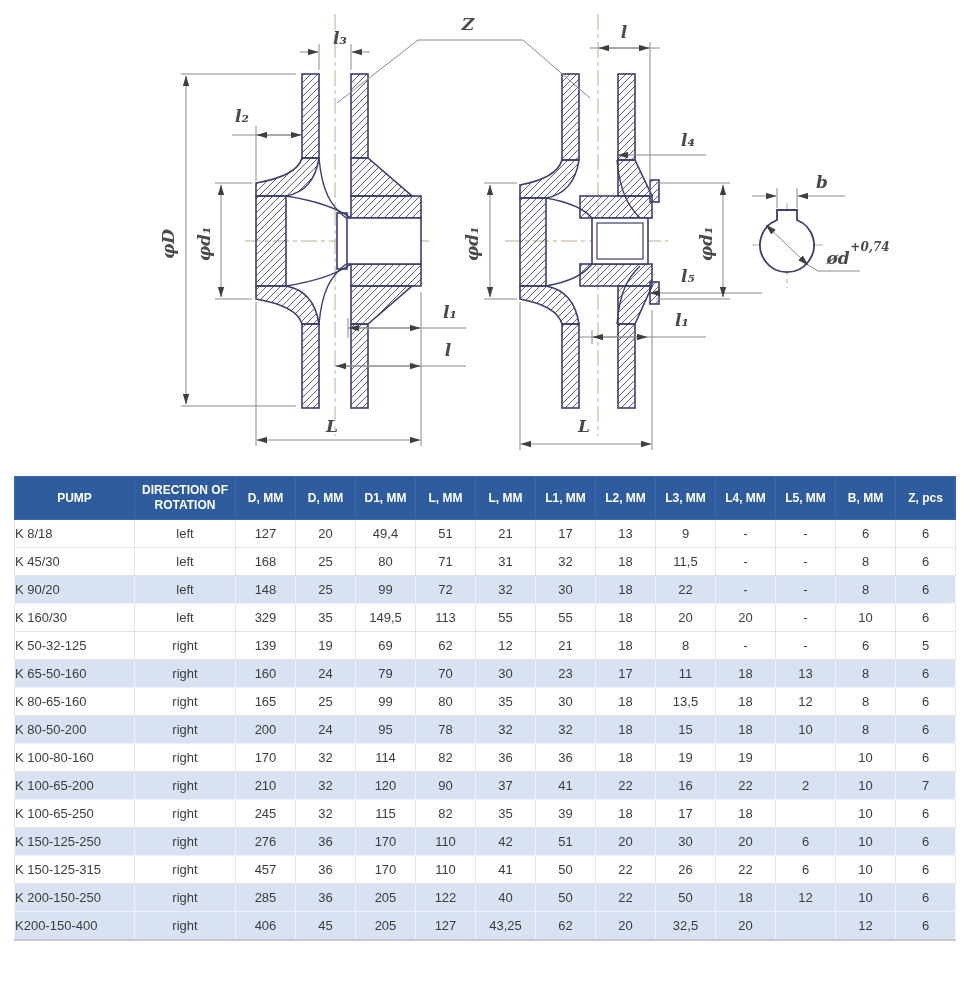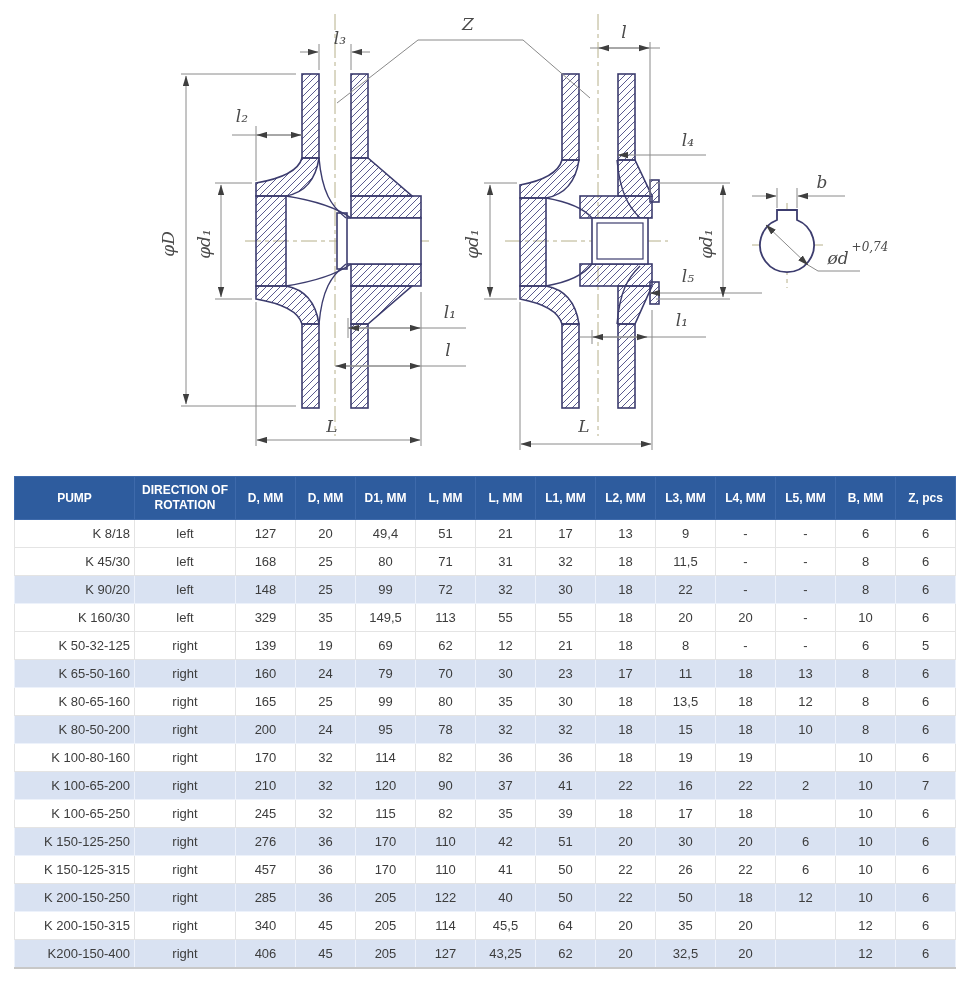--- a/index.html
+++ b/index.html
@@ -1,25 +1,25 @@
 <!DOCTYPE html>
 <html><head>
 <meta charset="utf-8">
 <style>
   html,body{margin:0;padding:0;background:#fff;}
   .page{width:969px;height:1000px;position:relative;background:#fff;font-family:"Liberation Sans",sans-serif;overflow:hidden;}
-  .drawing{width:969px;height:474px;}
+  .drawing{width:969px;height:474px;font-weight:bold;}
   svg{display:block;}
   .dim-label{font-family:"DejaVu Serif",serif;font-style:italic;font-size:17px;fill:#4a4a4a;}
   .dim-label-small{font-family:"DejaVu Serif",serif;font-style:italic;font-size:12px;fill:#4a4a4a;}
   table.spec{border-collapse:collapse;table-layout:fixed;width:941px;margin:2px 0 0 14px;font-size:13px;color:#3c3c3c;border:1px solid #cfcfcf;}
   table.spec thead th{background:#2e5c9e;color:#ffffff;font-weight:bold;font-size:12px;height:38px;padding:2px 3px;border:1px solid #3e6aab;line-height:1.25;text-align:center;}
   table.spec td{height:25px;text-align:center;border:1px solid #e4e4e4;padding:1px 4px;overflow:hidden;white-space:nowrap;}
   table.spec tr.alt td{background:#d9e2f2;border-color:#edf2fb;}
-  table.spec td.col-pump{text-align:right;padding-left:0;}
+  table.spec td.col-pump{text-align:left;padding-left:0;}
   table.spec tbody tr:last-child td{border-bottom:2px solid #c8c8c8;}
 </style>
 </head>
 <body>
 
 <div class="page">
 
   <div class="drawing">
   <svg width="969" height="474" viewBox="0 0 969 474">
     <defs>
@@ -431,36 +431,20 @@
           <td>122</td>
           <td>40</td>
           <td>50</td>
           <td>22</td>
           <td>50</td>
           <td>18</td>
           <td>12</td>
           <td>10</td>
           <td>6</td>
         </tr>
-        <tr>
-          <td class="col-pump">K 200-150-315</td>
-          <td>right</td>
-          <td>340</td>
-          <td>45</td>
-          <td>205</td>
-          <td>114</td>
-          <td>45,5</td>
-          <td>64</td>
-          <td>20</td>
-          <td>35</td>
-          <td>20</td>
-          <td></td>
-          <td>12</td>
-          <td>6</td>
-        </tr>
         <tr class="alt">
           <td class="col-pump">K200-150-400</td>
           <td>right</td>
           <td>406</td>
           <td>45</td>
           <td>205</td>
           <td>127</td>
           <td>43,25</td>
           <td>62</td>
           <td>20</td>

